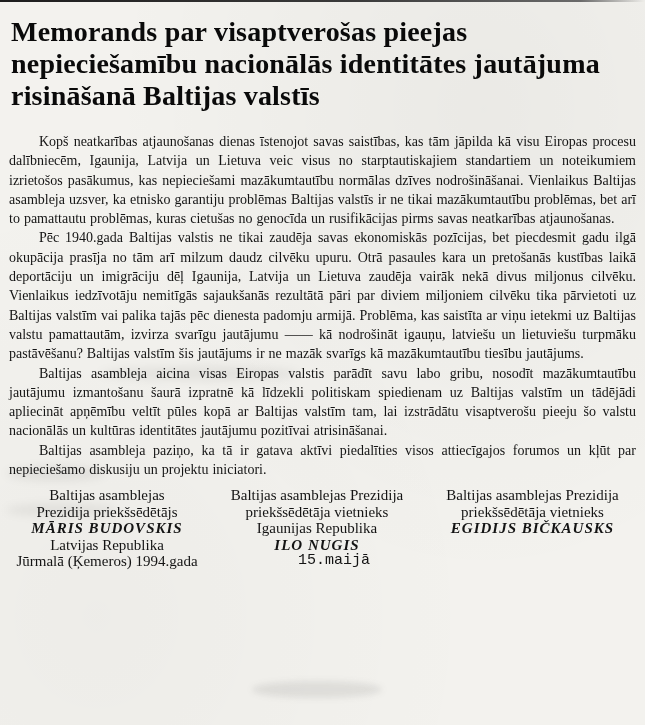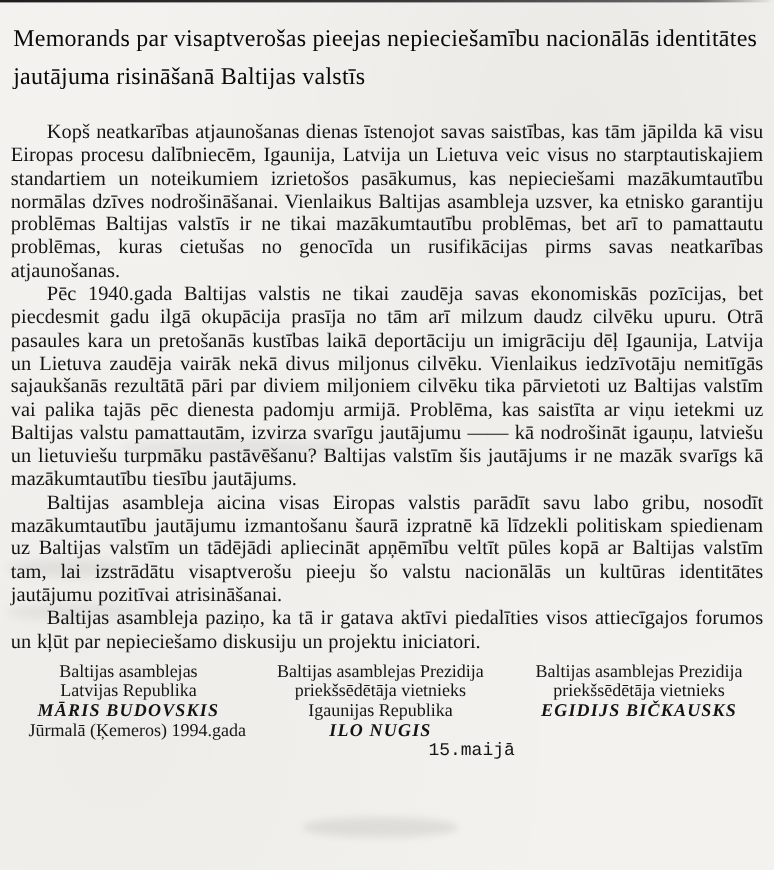--- a/index.html
+++ b/index.html
@@ -19,52 +19,52 @@
   .scan-edge {
     position: absolute;
     top: 0; left: 0;
     width: 645px; height: 2px;
     background: linear-gradient(to right, #1d1d1d 0%, #3a3a3a 55%, #6a6a6a 90%, transparent 100%);
   }
   .page { padding: 12px 9px 0 9px; }
 
   h1.title {
     margin: 4px 2px 20px 2px;
-    font-size: 20px;
+    font-size: 28px;
     line-height: 32px;
-    font-weight: normal;
+    font-weight: bold;
     letter-spacing: 0.2px;
     color: #0a0a0a;
   }
 
   .body-text p {
     margin: 0;
     text-align: justify;
     text-indent: 30px;
-    font-size: 17px;
+    font-size: 14px;
     line-height: 19.3px;
     word-spacing: 0.5px;
   }
 
   .signatures {
     display: flex;
     margin-top: 8px;
     font-size: 15px;
     line-height: 16.5px;
   }
   .sig { text-align: center; }
   .sig-1 { width: 196px; }
   .sig-2 { width: 224px; }
   .sig-3 { width: 207px; }
   .sig .name {
     font-weight: bold;
     font-style: italic;
     letter-spacing: 1px;
   }
-  .sig .date { text-align: right; }
+  .sig .date { text-align: center; }
   .sig-2 .date { padding-left: 34px; font-family: Liberation Mono, monospace; }
 
   .smudge {
     position: absolute;
     pointer-events: none;
     border-radius: 50%;
   }
   .smudge-1 { left: 252px; top: 681px; width: 130px; height: 17px; background: rgba(60,60,60,0.10); filter: blur(3px); }
   .smudge-2 { left: 100px; top: 366px; width: 200px; height: 15px; background: rgba(0,0,0,0.05); filter: blur(4px); }
   .smudge-3 { left: 6px;   top: 466px; width: 100px; height: 15px; background: rgba(0,0,0,0.06); filter: blur(4px); }
@@ -83,22 +83,23 @@
     <p>Kopš neatkarības atjaunošanas dienas īstenojot savas saistības, kas tām jāpilda kā visu Eiropas procesu dalībniecēm, Igaunija, Latvija un Lietuva veic visus no starptautiskajiem standartiem un noteikumiem izrietošos pasākumus, kas nepieciešami mazākumtautību normālas dzīves nodrošināšanai. Vienlaikus Baltijas asambleja uzsver, ka etnisko garantiju problēmas Baltijas valstīs ir ne tikai mazākumtautību problēmas, bet arī to pamattautu problēmas, kuras cietušas no genocīda un rusifikācijas pirms savas neatkarības atjaunošanas.</p>
     <p>Pēc 1940.gada Baltijas valstis ne tikai zaudēja savas ekonomiskās pozīcijas, bet piecdesmit gadu ilgā okupācija prasīja no tām arī milzum daudz cilvēku upuru. Otrā pasaules kara un pretošanās kustības laikā deportāciju un imigrāciju dēļ Igaunija, Latvija un Lietuva zaudēja vairāk nekā divus miljonus cilvēku. Vienlaikus iedzīvotāju nemitīgās sajaukšanās rezultātā pāri par diviem miljoniem cilvēku tika pārvietoti uz Baltijas valstīm vai palika tajās pēc dienesta padomju armijā. Problēma, kas saistīta ar viņu ietekmi uz Baltijas valstu pamattautām, izvirza svarīgu jautājumu —— kā nodrošināt igauņu, latviešu un lietuviešu turpmāku pastāvēšanu? Baltijas valstīm šis jautājums ir ne mazāk svarīgs kā mazākumtautību tiesību jautājums.</p>
     <p>Baltijas asambleja aicina visas Eiropas valstis parādīt savu labo gribu, nosodīt mazākumtautību jautājumu izmantošanu šaurā izpratnē kā līdzekli politiskam spiedienam uz Baltijas valstīm un tādējādi apliecināt apņēmību veltīt pūles kopā ar Baltijas valstīm tam, lai izstrādātu visaptverošu pieeju šo valstu nacionālās un kultūras identitātes jautājumu pozitīvai atrisināšanai.</p>
     <p>Baltijas asambleja paziņo, ka tā ir gatava aktīvi piedalīties visos attiecīgajos forumos un kļūt par nepieciešamo diskusiju un projektu iniciatori.</p>
   </div>
 
   <div class="signatures">
 
     <div class="sig sig-1">
       <div class="sig-line">Baltijas asamblejas</div>
+      <div class="sig-line">Prezidija priekšsēdētājs</div>
+      <div class="sig-line name">MĀRIS BUDOVSKIS</div>
       <div class="sig-line">Latvijas Republika</div>
-      <div class="sig-line name">MĀRIS BUDOVSKIS</div>
       <div class="sig-line date">Jūrmalā (Ķemeros) 1994.gada</div>
     </div>
 
     <div class="sig sig-2">
       <div class="sig-line">Baltijas asamblejas Prezidija</div>
       <div class="sig-line">priekšsēdētāja vietnieks</div>
       <div class="sig-line">Igaunijas Republika</div>
       <div class="sig-line name">ILO NUGIS</div>
       <div class="sig-line date">15.maijā</div>
     </div>

